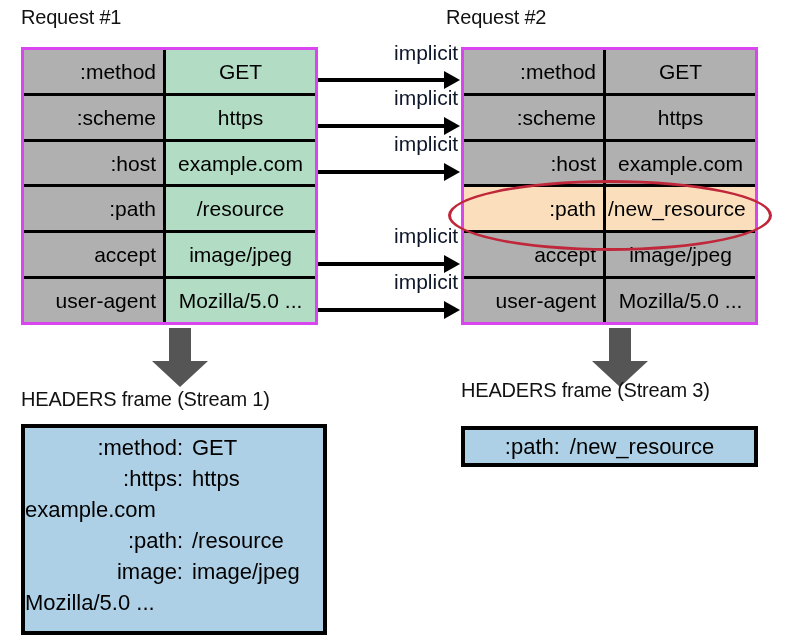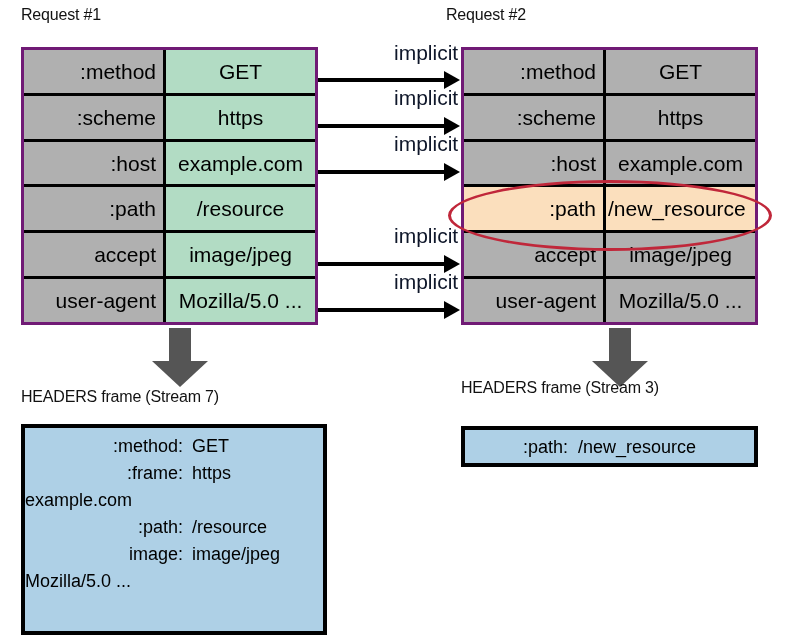--- a/index.html
+++ b/index.html
@@ -18,35 +18,35 @@
   .stage {
     position: absolute;
     left: 0; top: 0;
     width: 791px;
     height: 644px;
   }
 
   
   .title {
     position: absolute;
-    font-size: 16px;
+    font-size: 20px;
     font-weight: 400;
     letter-spacing: -0.2px;
     white-space: nowrap;
     color: #121212;
   }
   #title-req1 { left: 21px; top: 6px; }
   #title-req2 { left: 446px; top: 6px; }
   #title-frame1 { left: 21px; top: 388px; }
   #title-frame2 { left: 461px; top: 379px; }
 
   
   .htable {
     position: absolute;
-    border: 3px solid #701a75;
+    border: 3px solid #d946ef;
     box-sizing: border-box;
     background: #000000;
     display: flex;
     flex-direction: column;
   }
   #table-req1 { left: 21px; top: 47px; width: 297px; height: 278px; }
   #table-req2 { left: 461px; top: 47px; width: 297px; height: 278px; }
 
   .hrow {
     display: flex;
@@ -133,21 +133,21 @@
     background: #aed0e6;
     border: 4px solid #000000;
     box-sizing: border-box;
   }
   #frame-box-1 { left: 21px; top: 424px; width: 306px; height: 211px; }
   #frame-box-2 { left: 461px; top: 426px; width: 297px; height: 41px; }
 
   .kvline {
     display: flex;
     align-items: baseline;
-    font-size: 18px;
+    font-size: 22px;
     line-height: 1;
     white-space: nowrap;
   }
   #frame-box-1 .kvlist { padding: 9px 0 0 0; }
   #frame-box-1 .kvline { margin-bottom: 9px; }
   #frame-box-1 .kv-key {
     flex: 0 0 158px;
     text-align: right;
     padding-right: 9px;
   }
@@ -262,31 +262,31 @@
 
   <div class="down-arrow" id="down-arrow-1">
     <div class="down-shaft"></div>
     <div class="down-head"></div>
   </div>
   <div class="down-arrow" id="down-arrow-2">
     <div class="down-shaft"></div>
     <div class="down-head"></div>
   </div>
 
-  <div class="title" id="title-frame1">HEADERS frame (Stream 7)</div>
+  <div class="title" id="title-frame1">HEADERS frame (Stream 1)</div>
   <div class="title" id="title-frame2">HEADERS frame (Stream 3)</div>
 
   <div class="frame-box" id="frame-box-1">
     <div class="kvlist">
       <div class="kvline">
         <span class="kv-key">:method:</span>
         <span class="kv-val">GET</span>
       </div>
       <div class="kvline">
-        <span class="kv-key">:frame:</span>
+        <span class="kv-key">:https:</span>
         <span class="kv-val">https</span>
       </div>
       <div class="kvline">
         <span class="kv-val">example.com</span>
       </div>
       <div class="kvline">
         <span class="kv-key">:path:</span>
         <span class="kv-val">/resource</span>
       </div>
       <div class="kvline">

